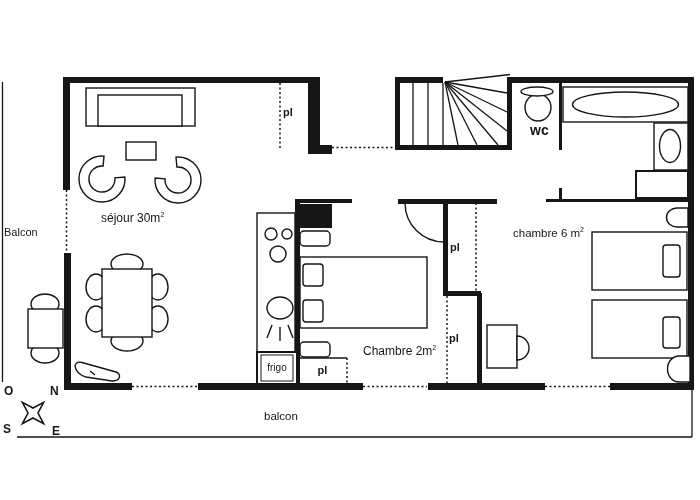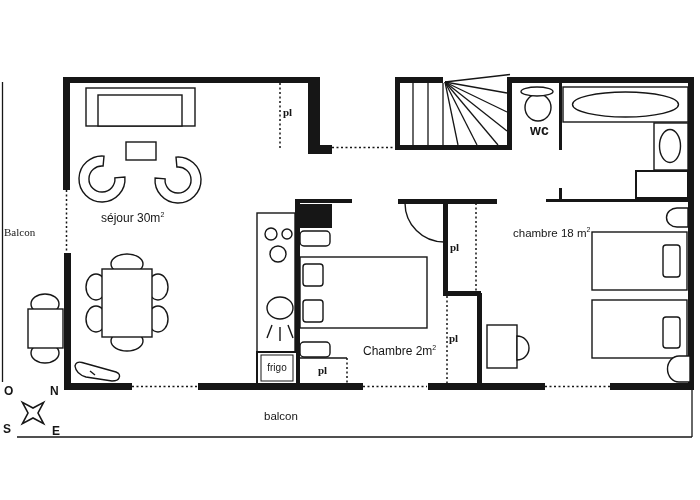--- a/index.html
+++ b/index.html
@@ -3,21 +3,21 @@
 <meta charset="utf-8">
 <style>
   html,body{margin:0;padding:0;background:#ffffff;}
   #plan{
     position:relative;width:700px;height:500px;background:#ffffff;
     font-family:"Liberation Sans", sans-serif;color:#161616;overflow:hidden;
   }
   #drawing{position:absolute;left:0;top:0;}
   .lbl{position:absolute;white-space:nowrap;color:#161616;line-height:1;}
   .lbl sup{font-size:7px;vertical-align:super;line-height:0;}
-  .fs11{font-size:11px;font-family:Liberation Serif, serif;}
+  .fs11{font-size:11px;}
   .fs12{font-size:12px;}
   .bold{font-weight:bold;}
   .semi{font-weight:600;}
   .boxcenter{display:flex;align-items:center;justify-content:center;}
 </style>
 </head>
 <body>
 
 <div id="plan">
 
@@ -166,21 +166,21 @@
 
   <div class="lbl fs11" style="left:4px;top:227px;">Balcon</div>
 
   <div class="lbl fs12" style="left:101px;top:212px;"><span>séjour 30m</span><sup>2</sup></div>
 
   <div class="lbl fs11 semi" style="left:283px;top:107px;">pl</div>
 
   <div class="lbl bold" style="left:530px;top:123px;font-size:14px;">wc</div>
 
 
-  <div class="lbl" style="left:513px;top:228px;font-size:11.5px;"><span>chambre 18 m</span><sup>2</sup></div>
+  <div class="lbl" style="left:513px;top:228px;font-size:11.5px;"><span>chambre 6 m</span><sup>2</sup></div>
 
   <div class="lbl fs12" style="left:363px;top:345px;"><span>Chambre 2m</span><sup>2</sup></div>
 
   <div class="lbl fs11 semi" style="left:450px;top:242px;">pl</div>
 
   <div class="lbl fs11 semi" style="left:449px;top:333px;">pl</div>
 
   <div class="lbl boxcenter" style="left:257px;top:352px;width:40px;height:32px;font-size:10px;">frigo</div>
 
   <div class="lbl fs11 semi boxcenter" style="left:298px;top:358px;width:49px;height:25px;">pl</div>

